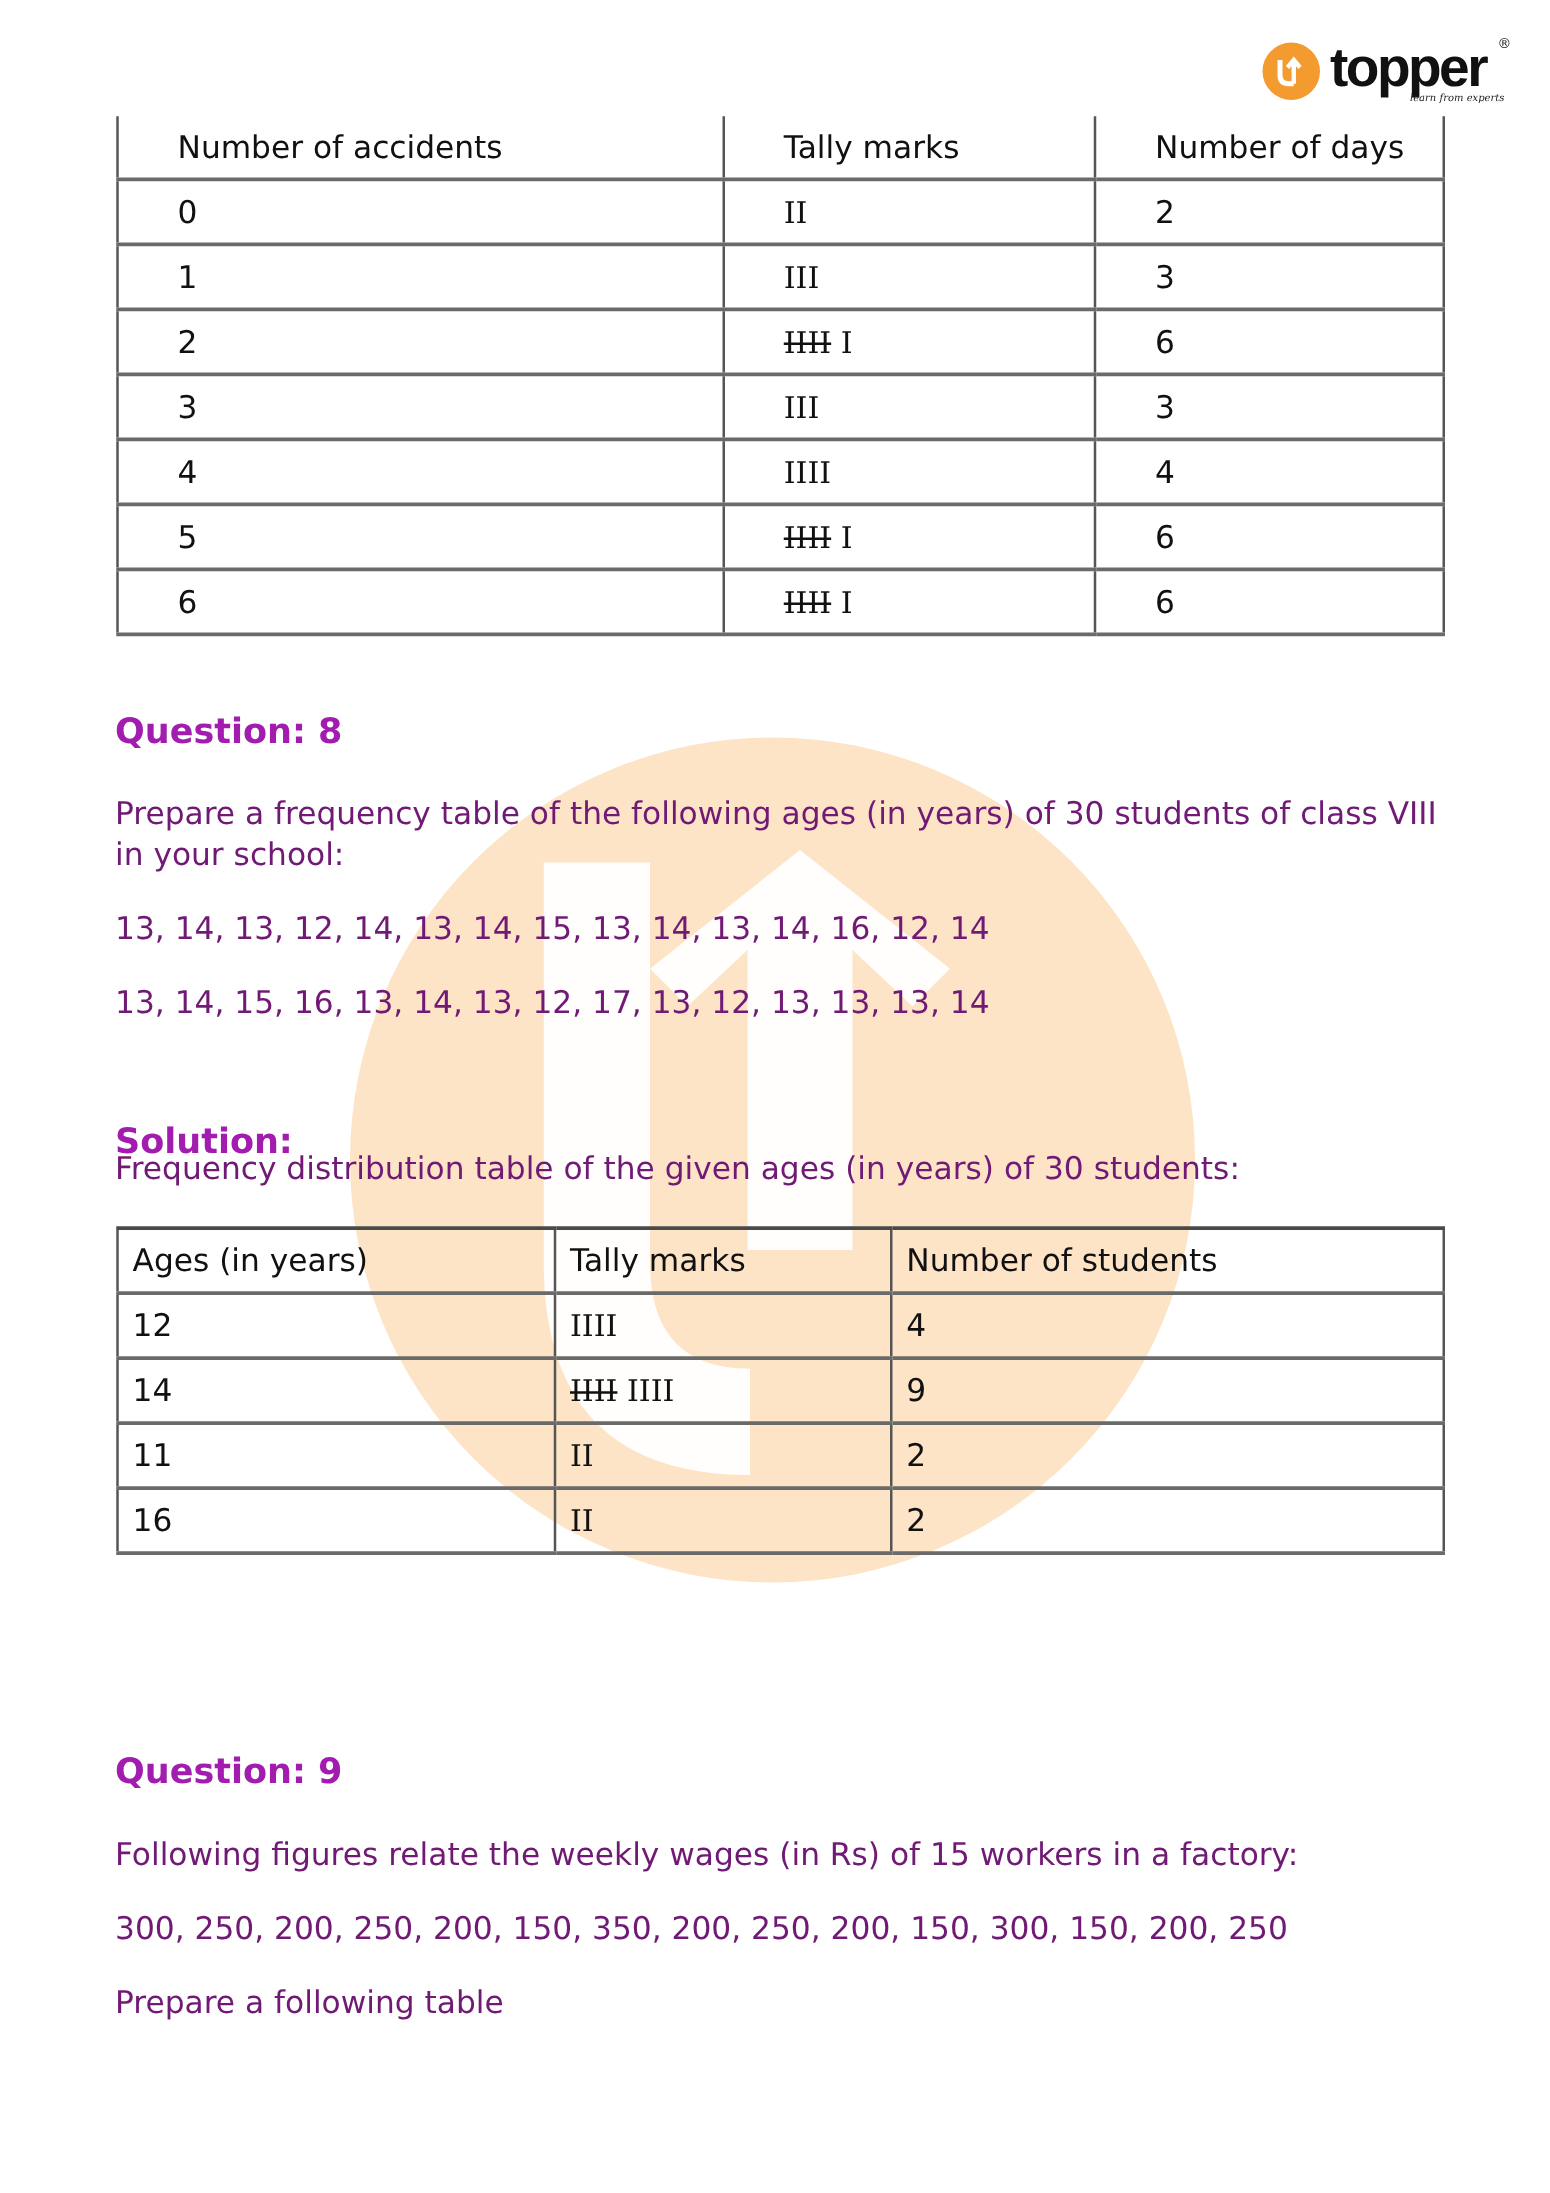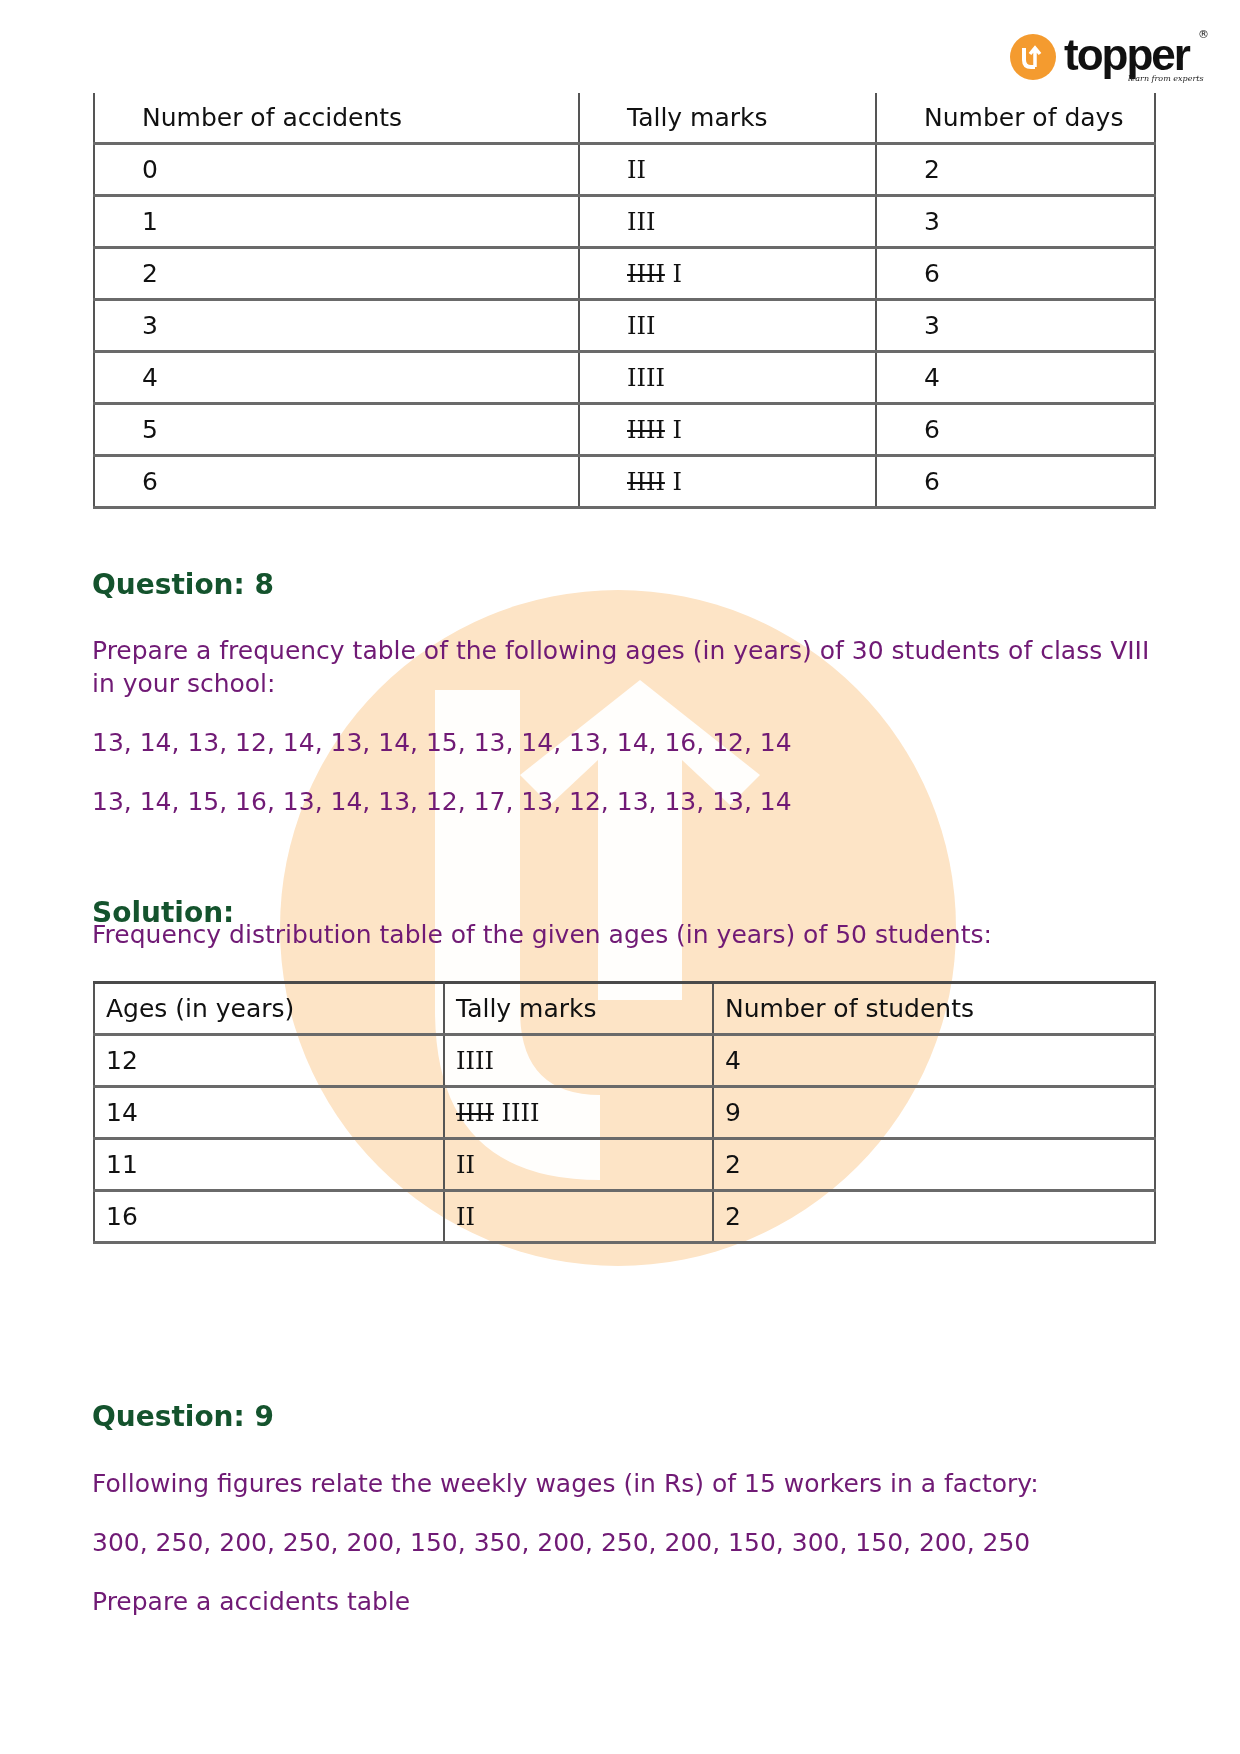--- a/index.html
+++ b/index.html
@@ -43,21 +43,21 @@
   .strike { text-decoration: line-through; text-decoration-thickness: 2px; }
   #t1 { top: 93px; }
   #t1 td { height: 49px; padding-left: 47px; }
   #t1 .c1 { width: 436px; }
   #t1 .c2 { width: 248px; }
   #t1 tr.hdr td { border-top: none; }
   #t2 { top: 981px; }
   #t2 .c1 { width: 337px; }
   #t2 .c2 { width: 256px; }
   .heading {
-    position: absolute; left: 92px; font-weight: bold; font-size: 28px; color: #14532d;
+    position: absolute; left: 92px; font-weight: bold; font-size: 28px; color: #a21caf;
     font-family: "DejaVu Sans", sans-serif;
   }
   .para {
     position: absolute; left: 92px; font-size: 25px; color: #701a75; line-height: 33px;
     width: 1070px;
   }
 </style>
 </head>
 <body>
 
@@ -128,21 +128,21 @@
       <td>6</td>
     </tr>
   </tbody>
     </table>
 
   <div class="heading" style="top:568px;">Question: 8</div>
   <div class="para" style="top:634px;">Prepare a frequency table of the following ages (in years) of 30 students of class VIII in your school:</div>
   <div class="para" style="top:726px;">13, 14, 13, 12, 14, 13, 14, 15, 13, 14, 13, 14, 16, 12, 14</div>
   <div class="para" style="top:785px;">13, 14, 15, 16, 13, 14, 13, 12, 17, 13, 12, 13, 13, 13, 14</div>
   <div class="heading" style="top:851px;margin-top:45px;">Solution:</div>
-  <div class="para" style="top:918px;">Frequency distribution table of the given ages (in years) of 50 students:</div>
+  <div class="para" style="top:918px;">Frequency distribution table of the given ages (in years) of 30 students:</div>
 
   <table class="freq" id="t2">
     <tbody>
         <tr>
       <td class="c1">Ages (in years)</td>
       <td class="c2">Tally marks</td>
       <td>Number of students</td>
     </tr>
     <tr>
       <td>12</td>
@@ -163,14 +163,14 @@
       <td>16</td>
       <td class="tally"><span class="strike"></span><span class="strike"></span><span>II</span></td>
       <td>2</td>
     </tr>
   </tbody>
     </table>
 
   <div class="heading" style="top:1400px;">Question: 9</div>
   <div class="para" style="top:1467px;">Following figures relate the weekly wages (in Rs) of 15 workers in a factory:</div>
   <div class="para" style="top:1526px;">300, 250, 200, 250, 200, 150, 350, 200, 250, 200, 150, 300, 150, 200, 250</div>
-  <div class="para" style="top:1585px;">Prepare a accidents table</div>
+  <div class="para" style="top:1585px;">Prepare a following table</div>
 </div>
 
 </body></html>

